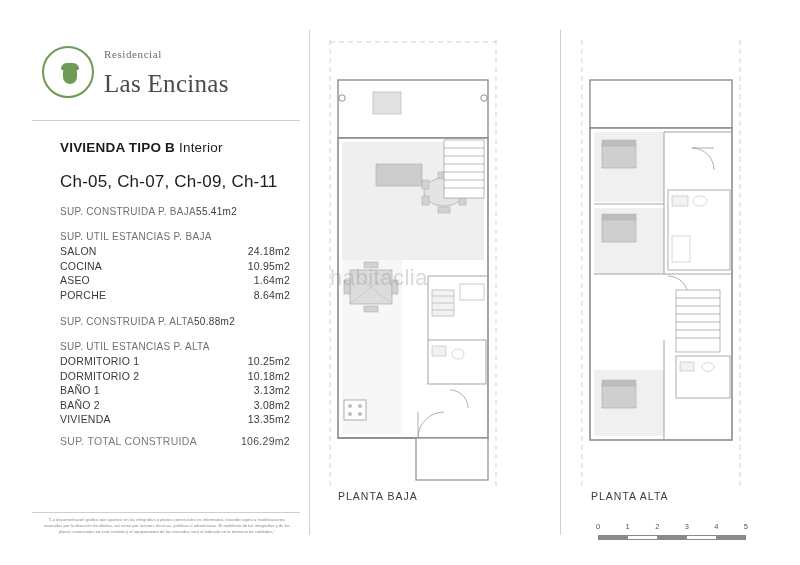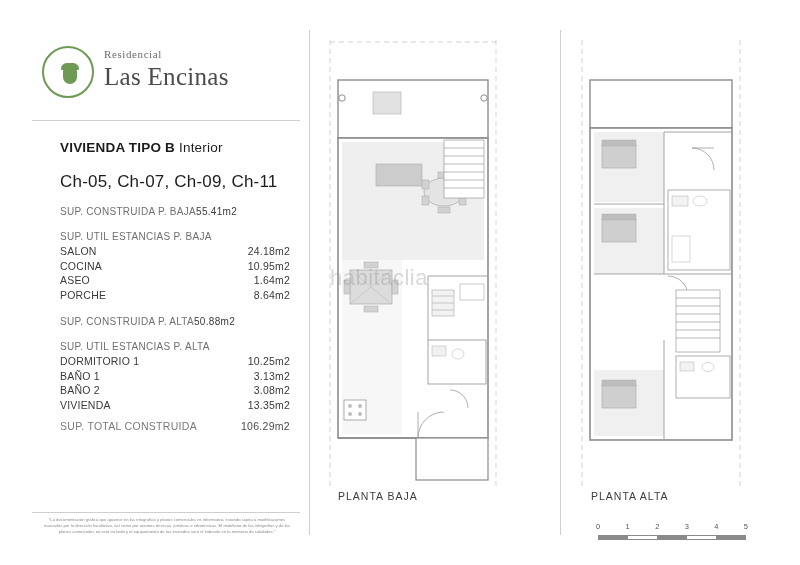--- a/index.html
+++ b/index.html
@@ -66,21 +66,21 @@
     letter-spacing: 0.6px;
     color: #6b6b6b;
     font-family: "Liberation Serif", serif;
   }
   #logo-main {
     font-size: 25px;
     line-height: 28px;
     color: #4b4b4b;
     font-family: "Liberation Serif", serif;
     letter-spacing: 0.3px;
-    margin-top: 3px;
+    margin-top: 10px;
   }
 
   
   .vline {
     position: absolute;
     width: 1px;
     background: #cfcfcf;
   }
   .hline {
     position: absolute;
@@ -284,20 +284,24 @@
   </div>
 
   <div class="group">
     <div class="group-head">
       <span>SUP. UTIL ESTANCIAS P. ALTA</span>
     </div>
     <div class="rows">
       <div class="row">
         <span>DORMITORIO 1</span>
         <span class="val">10.25m2</span>
+      </div>
+      <div class="row">
+        <span>DORMITORIO 2</span>
+        <span class="val">10.18m2</span>
       </div>
       <div class="row">
         <span>BAÑO 1</span>
         <span class="val">3.13m2</span>
       </div>
       <div class="row">
         <span>BAÑO 2</span>
         <span class="val">3.08m2</span>
       </div>
       <div class="row">

